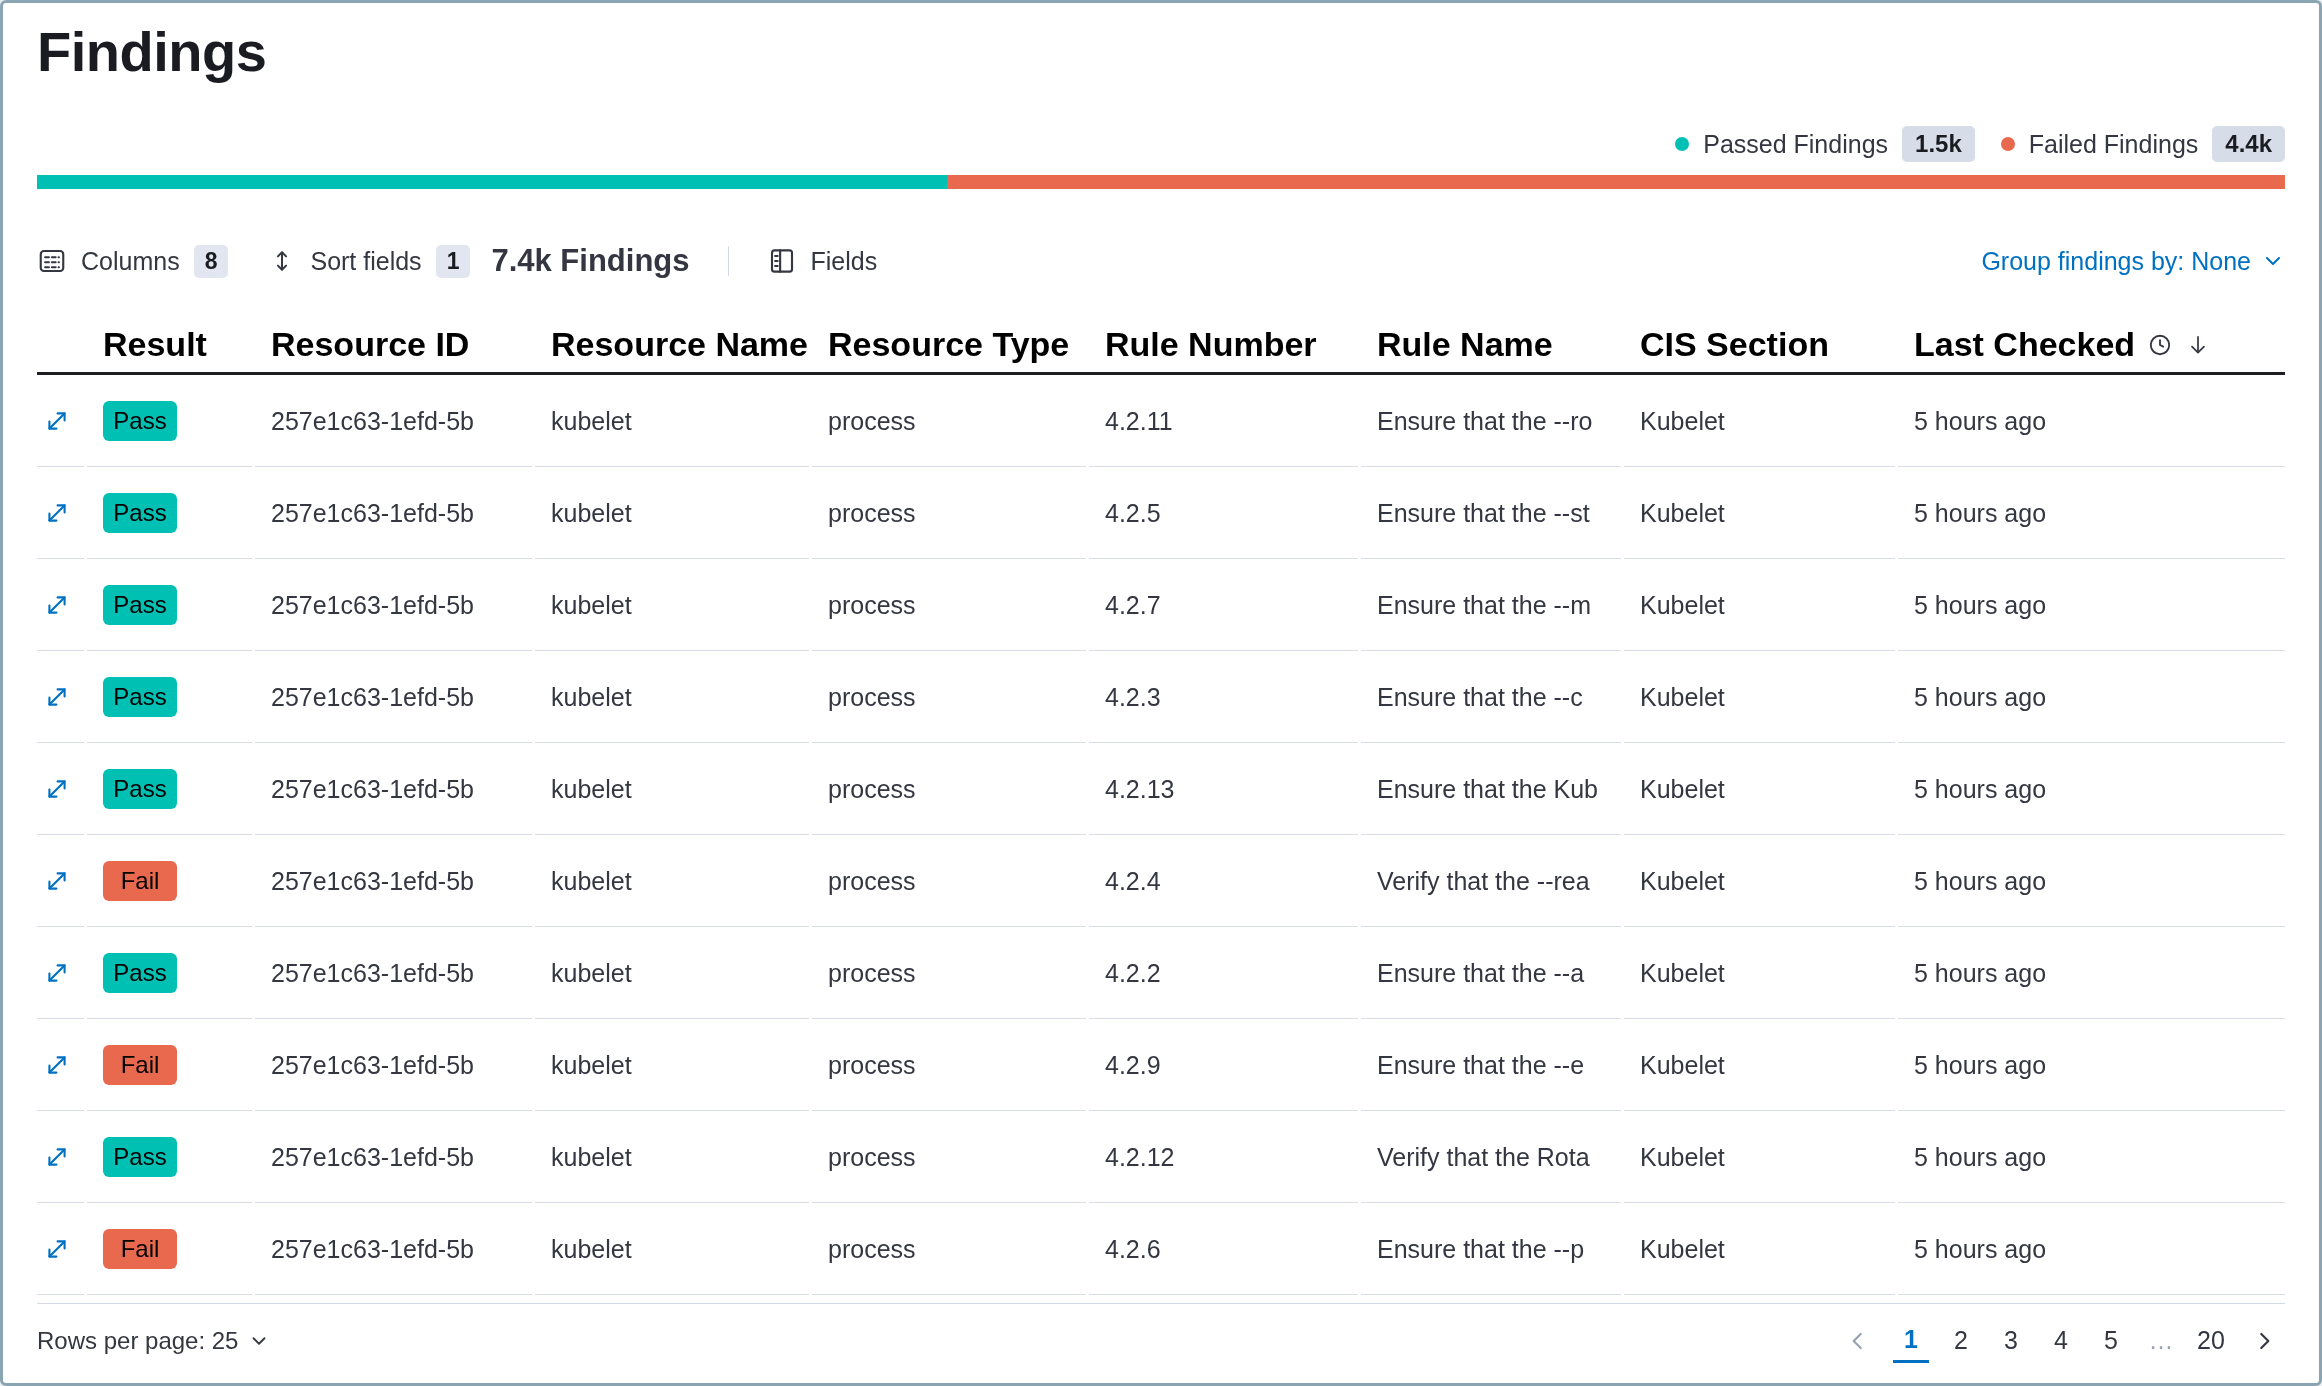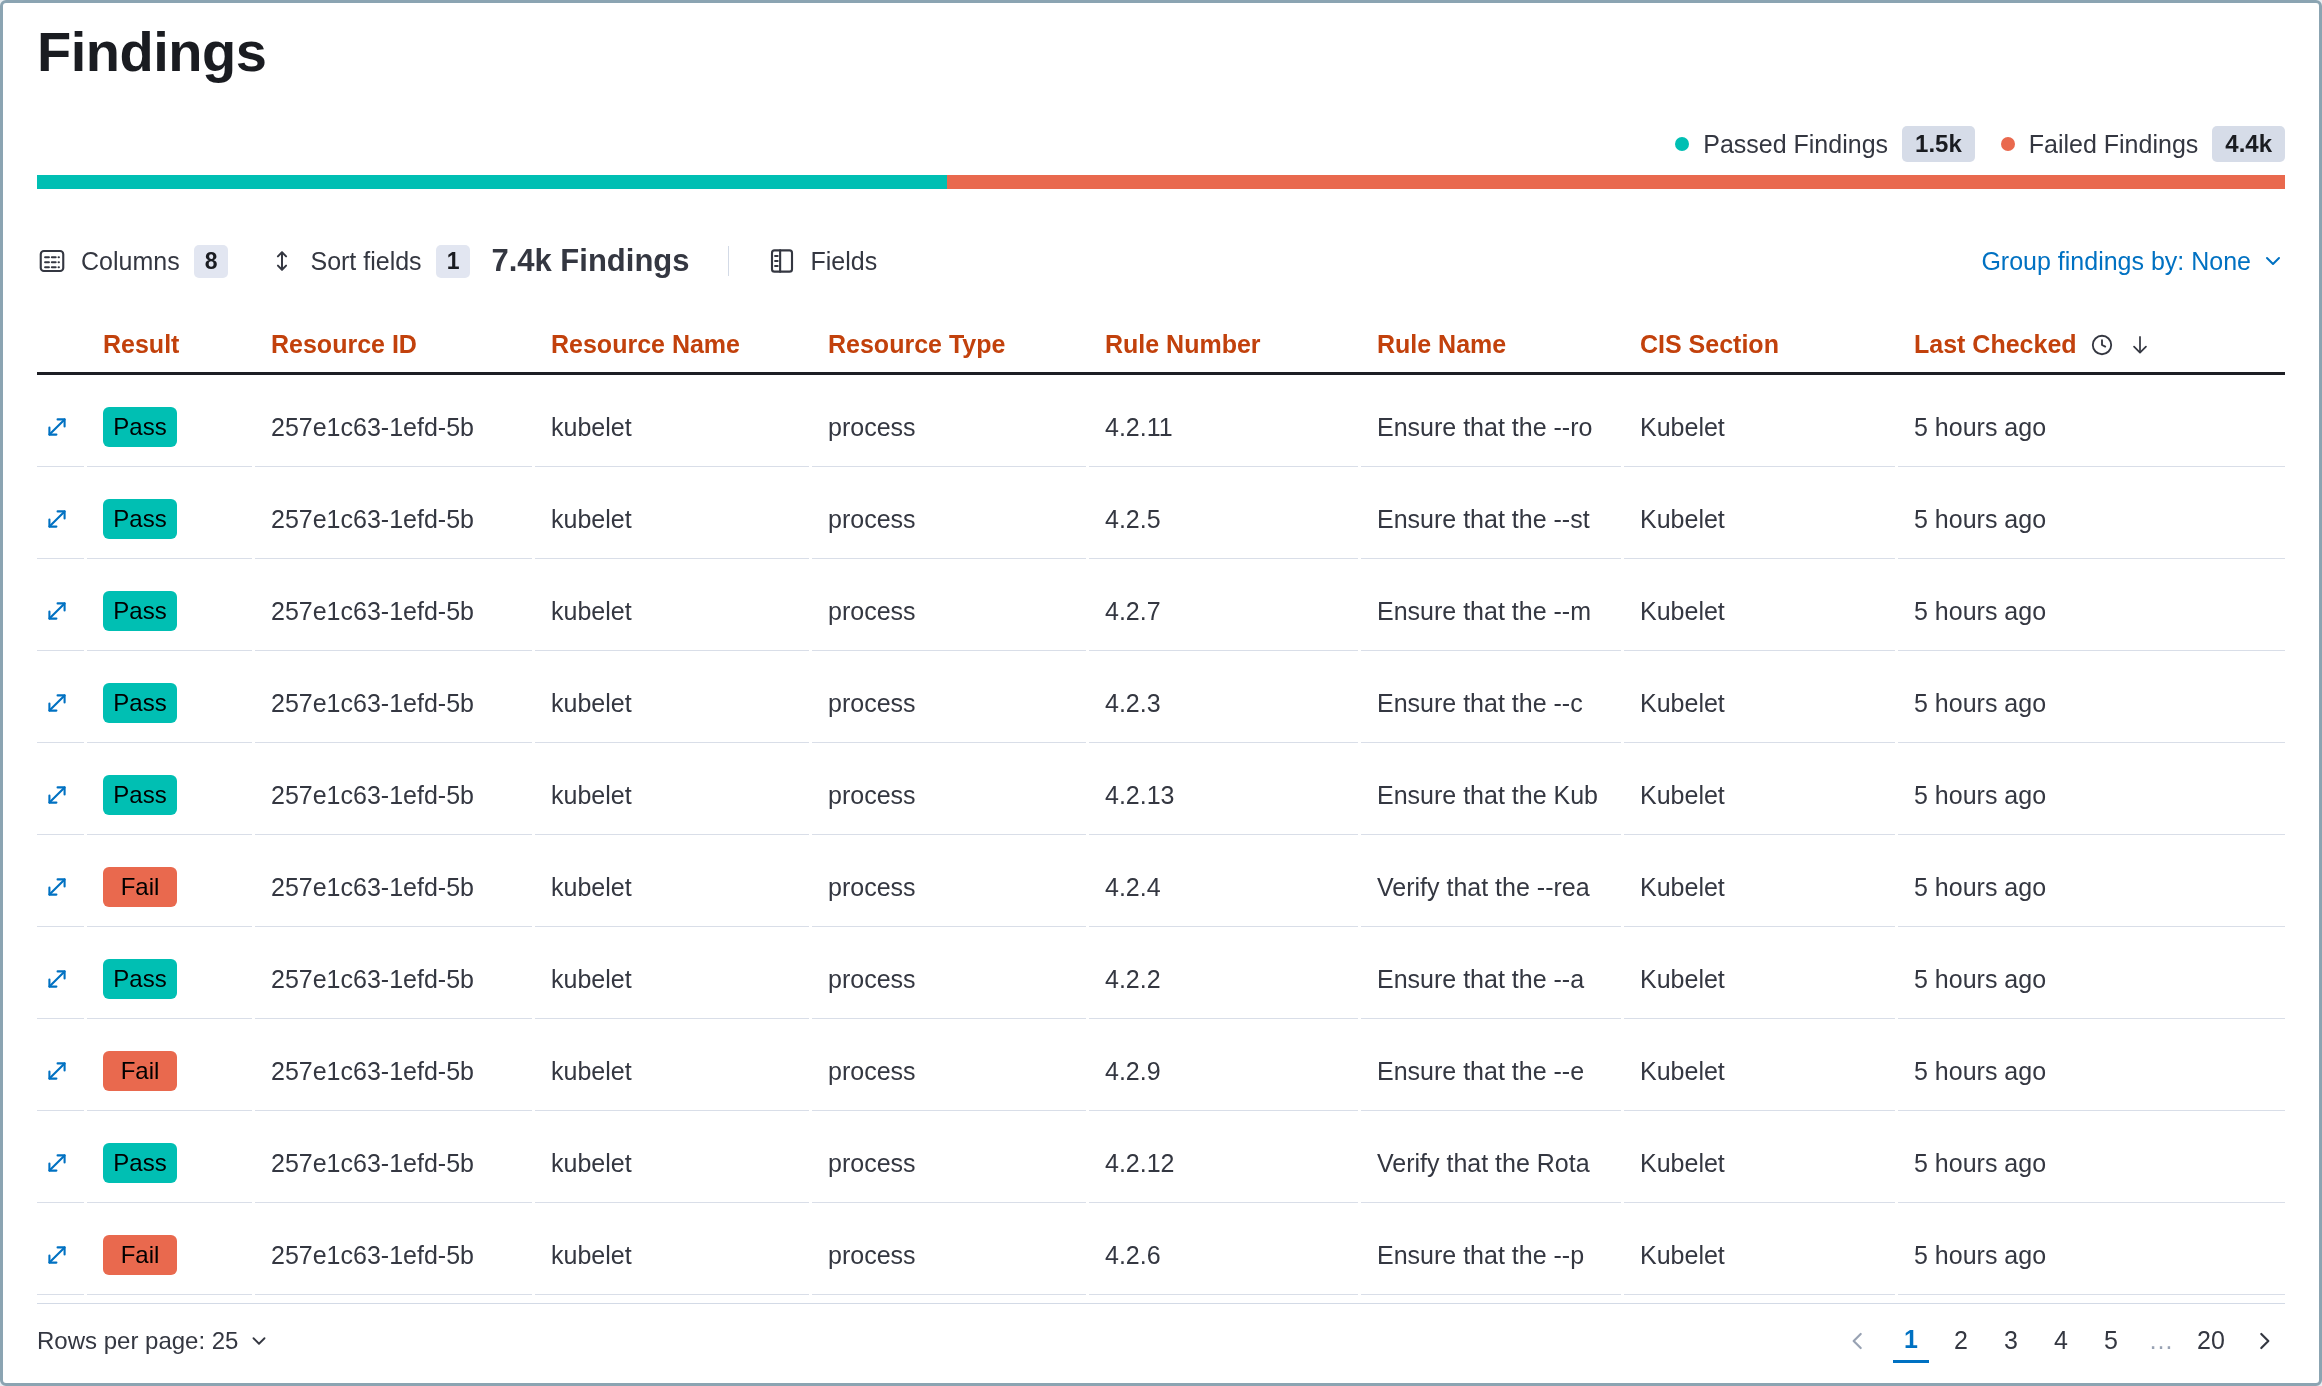--- a/index.html
+++ b/index.html
@@ -42,24 +42,24 @@
   .group-by { margin-left:auto; display:flex; align-items:center; gap:10px; color:#0071c2; font-size:25px; font-weight:500; cursor:pointer; }
 
   
   .grid-row {
     display:grid;
     grid-template-columns:47px 165px 277px 274px 274px 269px 260px 271px 1fr;
     column-gap:3px;
     align-items:center;
   }
   .thead { margin-top:38px; height:58px; border-bottom:3px solid #1d1e24; }
-  .th { font-size:25px; font-weight:700; color:#c2410c; padding:0 16px; white-space:nowrap; overflow:hidden; }
+  .th { font-size:34px; font-weight:700; color:#000000; padding:0 16px; white-space:nowrap; overflow:hidden; }
   .th.last { display:flex; align-items:center; gap:12px; }
   .tbody { }
-  .trow { height:80px;margin-top:12px; }
+  .trow { height:92px; }
   .cell { position:relative; height:100%; display:flex; align-items:center; padding:0 16px; font-size:25px; color:#343741; white-space:nowrap; overflow:hidden; }
   .cell::after { content:""; position:absolute; left:0; right:0; bottom:0; height:1px; background:#d9dee8; }
   .cell.expand-cell { padding:0 0 0 6px; }
   .result-badge { font-size:24px; font-weight:500; color:#000; border-radius:6px; padding:6px 0; width:74px; text-align:center; }
   .result-badge.pass { background:#00bfb3; }
   .result-badge.fail { background:#e9694e; }
 
   
   .tfoot { margin-top:auto; border-top:1px solid #d3dae6; height:74px; display:flex; align-items:center; justify-content:space-between; margin-bottom:6px; }
   .rows-per-page { display:flex; align-items:center; gap:10px; font-size:24px; color:#343741; cursor:pointer; }

